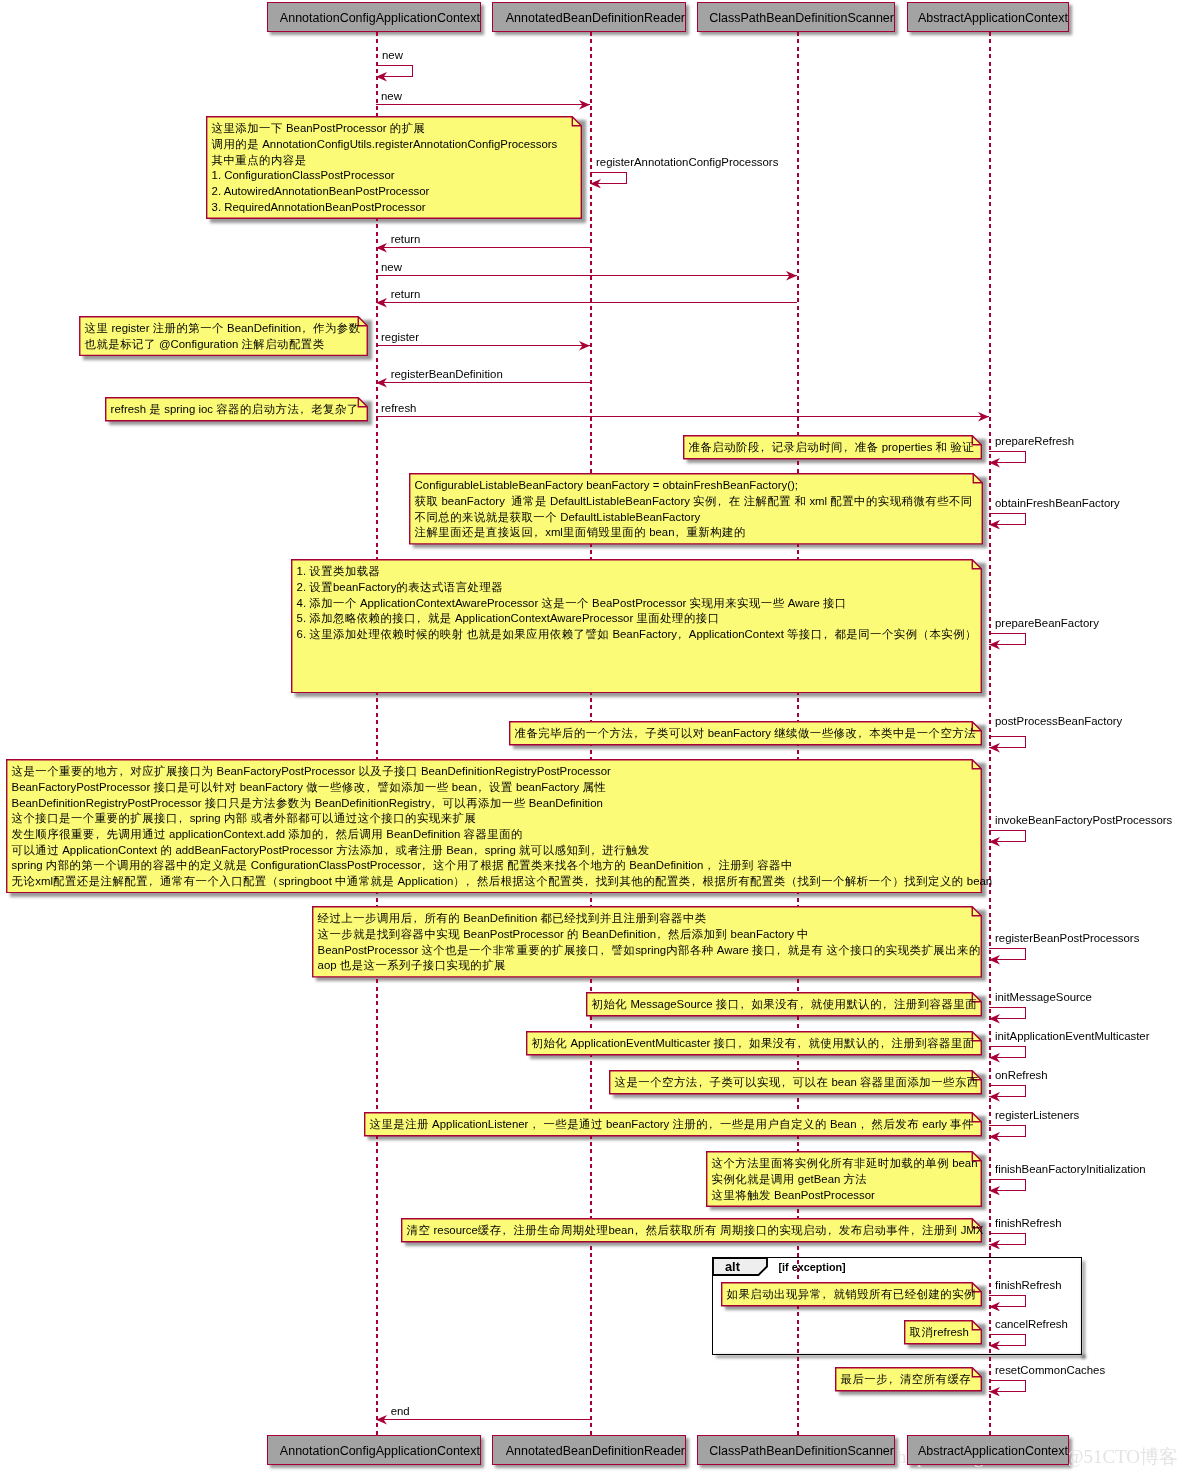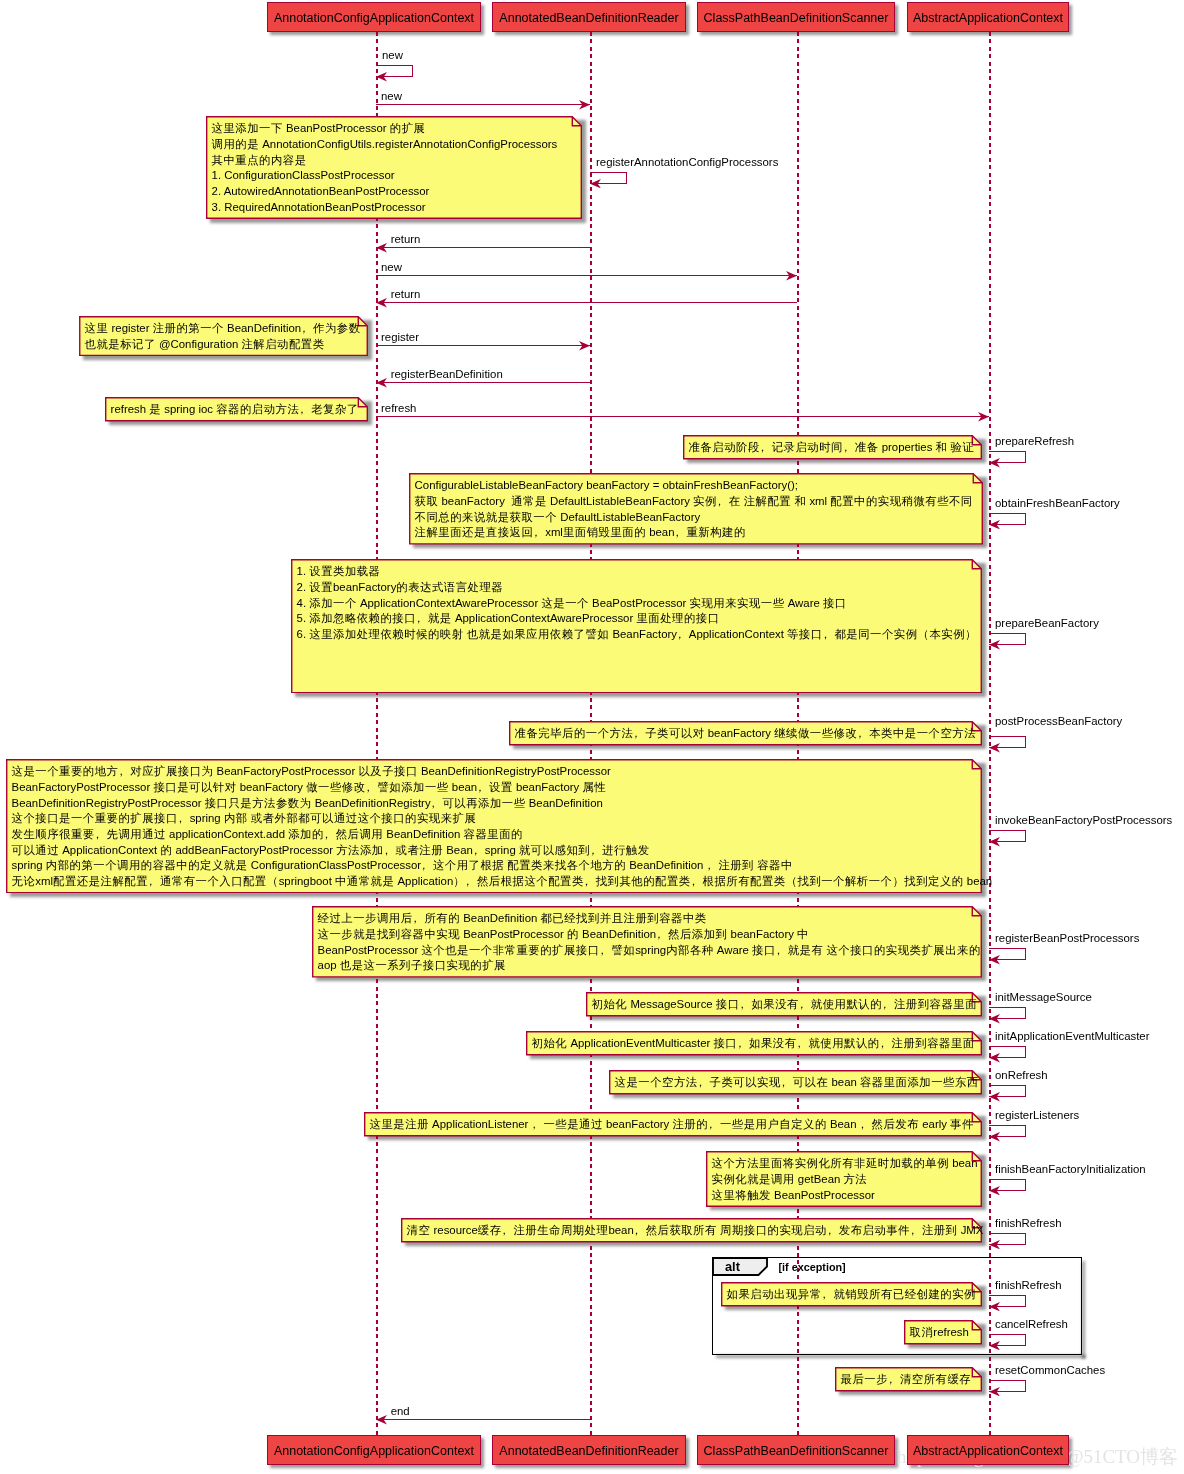--- a/index.html
+++ b/index.html
@@ -9,23 +9,23 @@
        color:#000;}
   *{-webkit-font-smoothing:antialiased;}
   #stage{will-change:transform;}
   #stage{position:relative;width:1184px;height:1474px;background:#fff;}
 
   .lifeline{position:absolute;width:1.5px;border:0;
             background-image:repeating-linear-gradient(to bottom,
               #A80036 0px,#A80036 4px,
               rgba(0,0,0,0) 4px,rgba(0,0,0,0) 7.4px);}
 
-  .pbox{position:absolute;box-sizing:border-box;background:#ef4444;
+  .pbox{position:absolute;box-sizing:border-box;background:#a3a3a3;
         border:1.5px solid #A80036;font-size:12.5px;line-height:1;
-        display:flex;align-items:center;justify-content:center;
+        display:flex;align-items:center;justify-content:flex-end;
         white-space:nowrap;letter-spacing:0px;padding-top:2px;}
   .pshadow{position:absolute;background:rgba(0,0,0,0.40);filter:blur(1.5px);z-index:0;}
   .pbox,.note,.altbox{z-index:2;}
   .amsg,.ahead,.mlabel,.self,.alttab,.alttablabel,.altcond{z-index:3;}
   .lifeline{z-index:1;}
 
   .note{position:absolute;box-sizing:border-box;font-size:11.4px;}
   .noteshape{position:absolute;left:0;top:0;}
   .note .body{position:relative;padding:5.2px 14px 3.6px 5.6px;}
   .note .ln{line-height:15.7px;white-space:pre;height:15.7px;}

